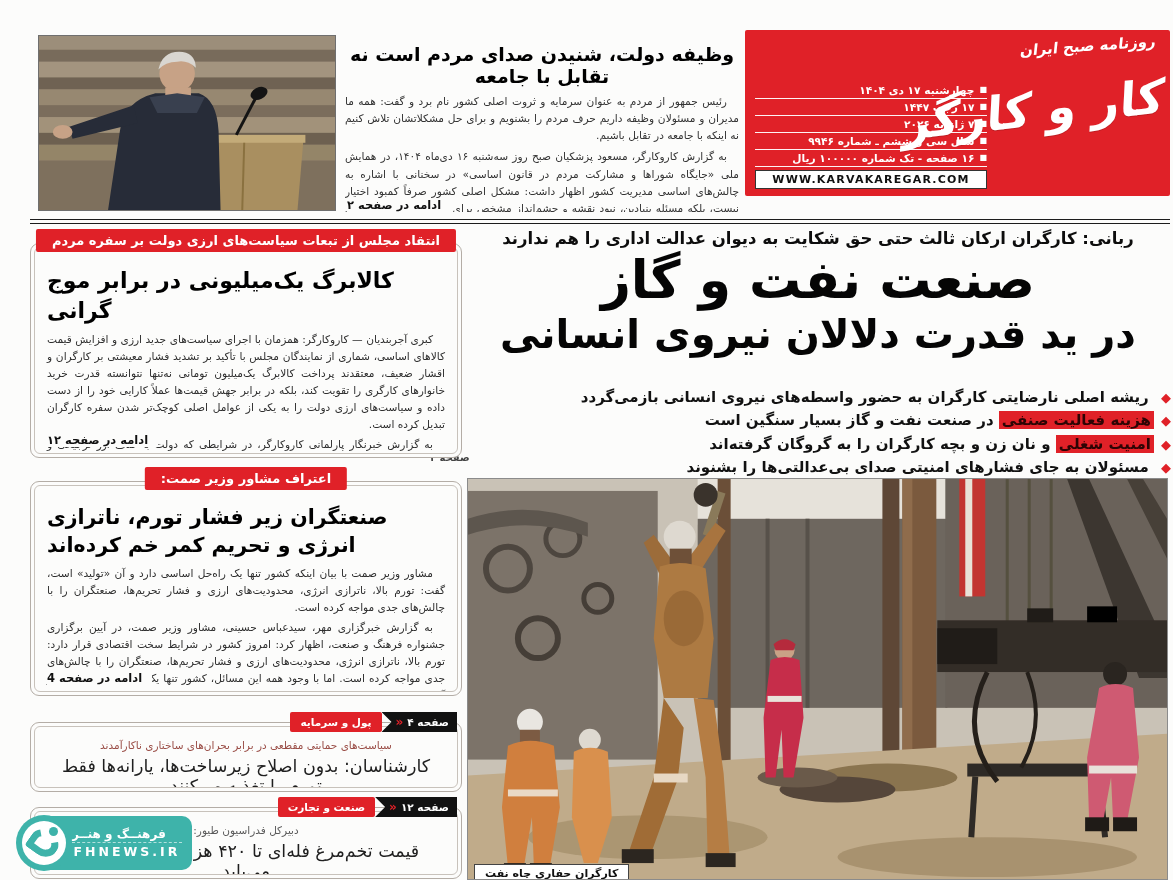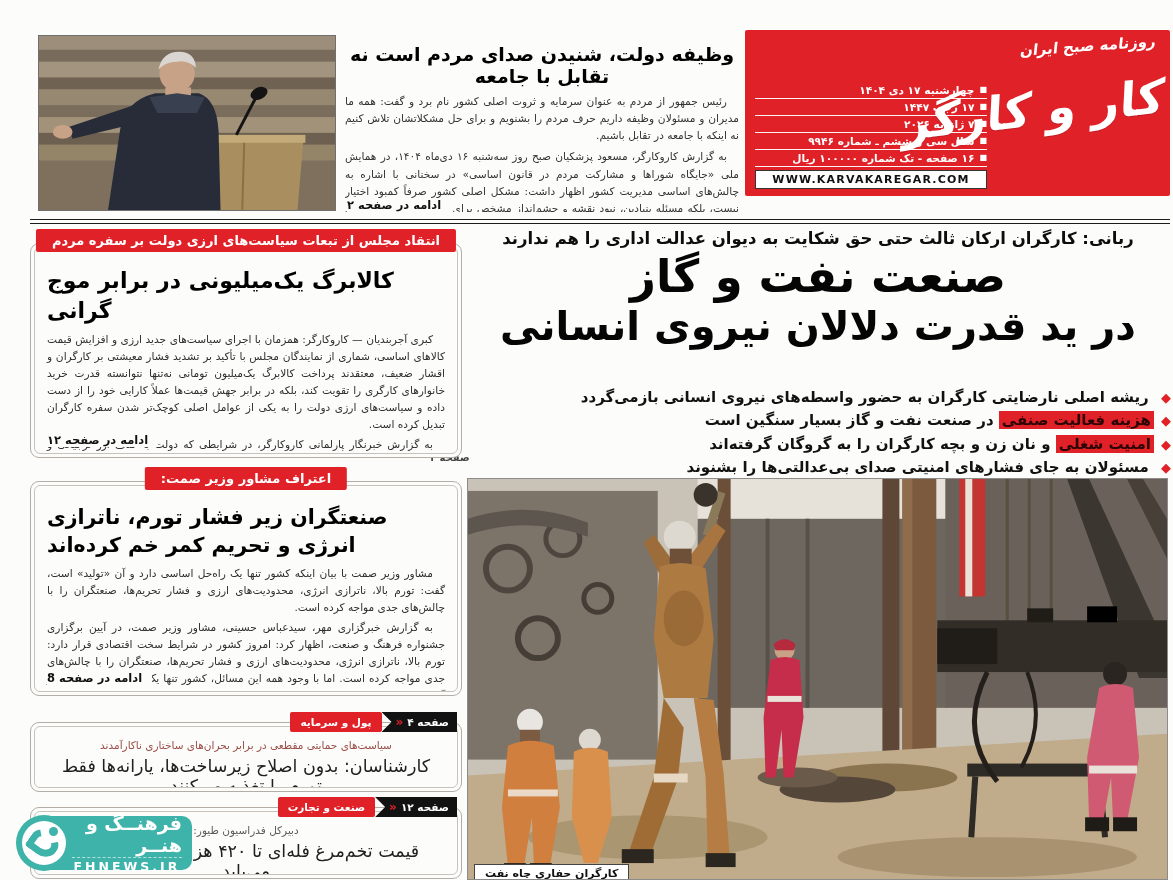--- a/index.html
+++ b/index.html
@@ -63,21 +63,21 @@
 
   
   .lead-kicker{
     position:absolute;left:465px;top:229px;width:706px;text-align:center;
     font-size:16.5px;font-weight:bold;color:#0d0d0d;
   }
   .lead-head{
     position:absolute;left:465px;top:250px;width:706px;text-align:center;
     font-weight:bold;color:#050505;line-height:1.18;
   }
-  .lead-head .l1{font-size:45px;letter-spacing:-1px;}
+  .lead-head .l1{font-size:52px;letter-spacing:-1px;}
   .lead-head .l2{font-size:40px;letter-spacing:-1px;}
   .lead-bullets{
     position:absolute;left:465px;top:387px;width:706px;list-style:none;
   }
   .lead-bullets li{
     text-align:right;font-size:15px;font-weight:bold;color:#111;
     line-height:1.42;margin-bottom:2px;
   }
   .lead-bullets .diamond{color:var(--brand-red);font-size:13px;margin-left:7px;}
   .lead-bullets .hl{background:var(--brand-red);color:#2d0404;padding:0 3px;}
@@ -141,21 +141,21 @@
   
   .watermark{
     position:absolute;left:16px;top:812px;width:176px;height:62px;z-index:5;
   }
   .wm-pill{
     position:absolute;left:22px;top:4px;right:0;bottom:4px;
     background:var(--teal);border-radius:10px;
     display:flex;flex-direction:column;justify-content:center;
     padding-right:10px;padding-left:34px;gap:1px;
   }
-  .wm-fa{color:#fff;font-size:19px;font-weight:bold;text-align:right;border-bottom:1px dashed rgba(255,255,255,.6);padding-bottom:1px;}
+  .wm-fa{color:#fff;font-size:12px;font-weight:bold;text-align:left;border-bottom:1px dashed rgba(255,255,255,.6);padding-bottom:1px;}
   .wm-en{color:#fff;font-size:12.5px;font-weight:bold;letter-spacing:3px;text-align:center;direction:ltr;}
   .wm-circle{
     position:absolute;left:0;top:3px;width:56px;height:56px;border-radius:50%;
     background:var(--teal);display:flex;align-items:center;justify-content:center;
   }
   .wm-circle .inner-c{
     width:44px;height:44px;border-radius:50%;background:#fff;position:relative;overflow:hidden;
   }
   .wm-circle .glyph{
     position:absolute;left:7px;top:9px;width:30px;height:26px;border-radius:50% 50% 50% 4px;
@@ -362,21 +362,21 @@
       <div class="cont">ادامه در صفحه ۱۲</div>
     </div>
   </div>
 
   <div class="lbox" id="art3">
     <div class="red-label">اعتراف مشاور وزیر صمت:</div>
     <div class="inner">
       <h2 class="smaller">صنعتگران زیر فشار تورم، ناترازی انرژی و تحریم کمر خم کرده‌اند</h2>
       <p class="lead-ind">مشاور وزیر صمت با بیان اینکه کشور تنها یک راه‌حل اساسی دارد و آن «تولید» است، گفت: تورم بالا، ناترازی انرژی، محدودیت‌های ارزی و فشار تحریم‌ها، صنعتگران را با چالش‌های جدی مواجه کرده است.</p>
       <p class="lead-ind">به گزارش خبرگزاری مهر، سیدعباس حسینی، مشاور وزیر صمت، در آیین برگزاری جشنواره فرهنگ و صنعت، اظهار کرد: امروز کشور در شرایط سخت اقتصادی قرار دارد: تورم بالا، ناترازی انرژی، محدودیت‌های ارزی و فشار تحریم‌ها، صنعتگران را با چالش‌های جدی مواجه کرده است. اما با وجود همه این مسائل، کشور تنها یک راه‌حل اساسی دارد و آن «تولید» است. وی با بیان اینکه تولید به معنای خلق ارزش است، افزود: پولی که از مسیر تولید ایجاد شود نه‌تنها به اقتصاد آسیب نمی‌زند، بلکه می‌تواند تورم را مهار کند، اشتغال ایجاد کند، فقر را کاهش دهد و صادرات غیرنفتی و ارزآوری کشور را افزایش دهد.</p>
-      <div class="cont">ادامه در صفحه 8</div>
+      <div class="cont">ادامه در صفحه 4</div>
     </div>
   </div>
 
   <div class="lbox sec" id="sec1">
     <div class="tag-row">
       <span class="tag-black">
           <span>صفحه ۴</span>
           <em class="chev">«</em>
         </span>
       <span class="tag-red">پول و سرمایه</span>

